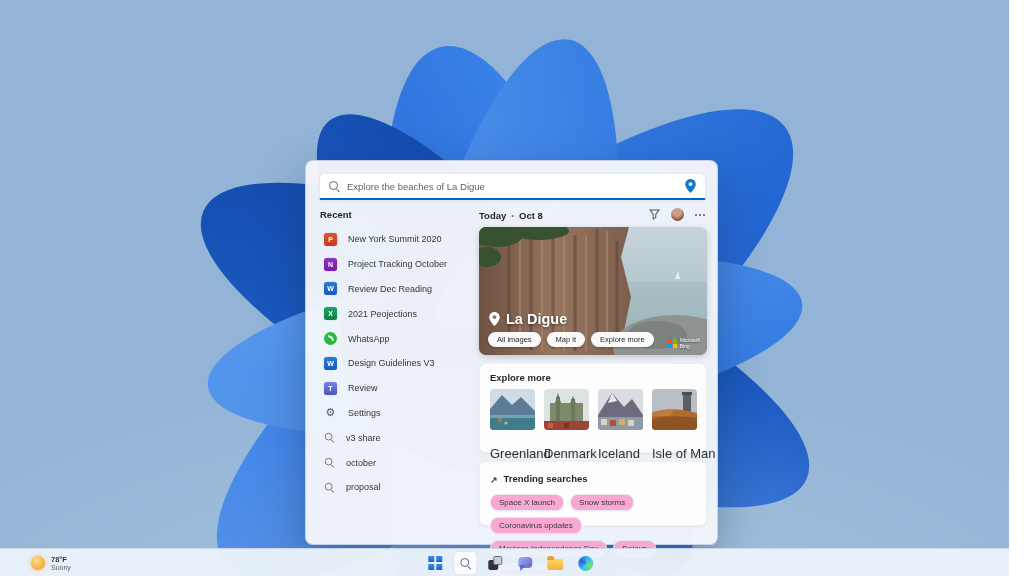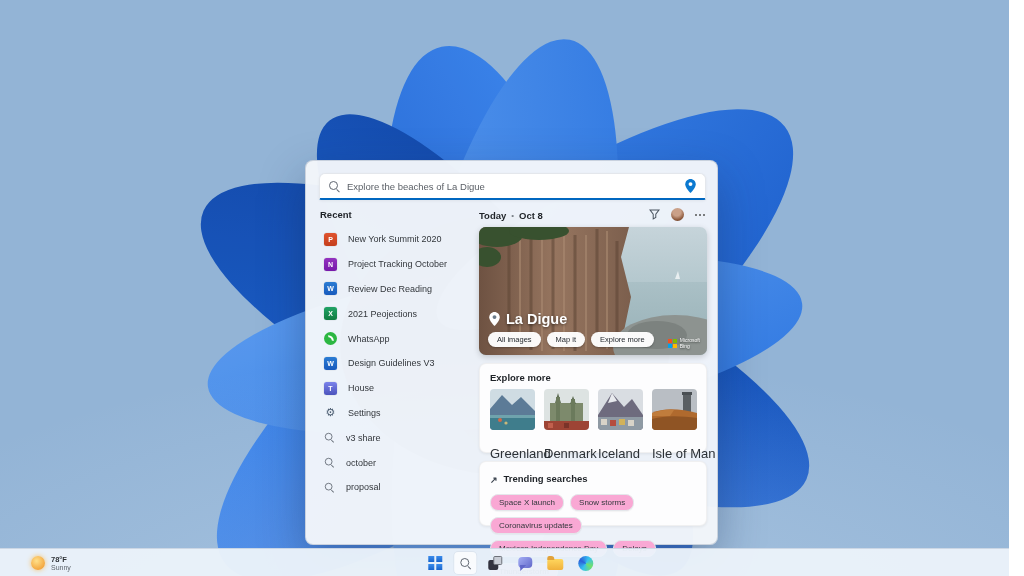--- a/index.html
+++ b/index.html
@@ -217,21 +217,21 @@
             <path d="M4 3.2a5.6 5.6 0 0 1 5.8 5.8l-2-.5a3.7 3.7 0 0 0-3.3-3.3z" fill="#fff"></path>
           </svg>
           <span class="lbl">WhatsApp</span>
         </div>
         <div class="r-item">
           <span class="fic fic-word"></span>
           <span class="lbl">Design Guidelines V3</span>
         </div>
         <div class="r-item">
           <span class="fic fic-teams"></span>
-          <span class="lbl">House</span>
+          <span class="lbl">Review</span>
         </div>
         <div class="r-item">
           <span class="gear-ic"></span>
           <span class="lbl">Settings</span>
         </div>
         <div class="r-item">
           <span class="mag small"></span>
           <span class="lbl">v3 share</span>
         </div>
         <div class="r-item">

